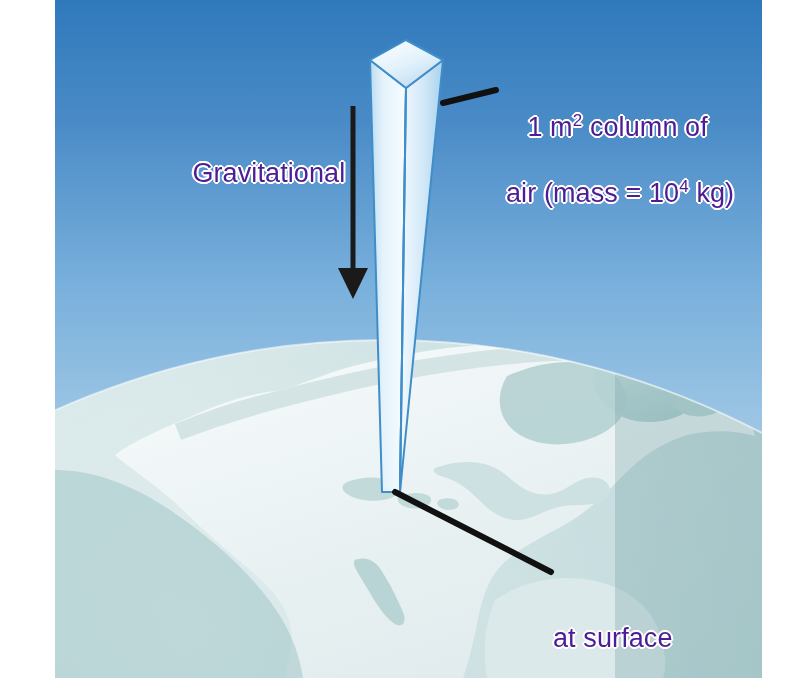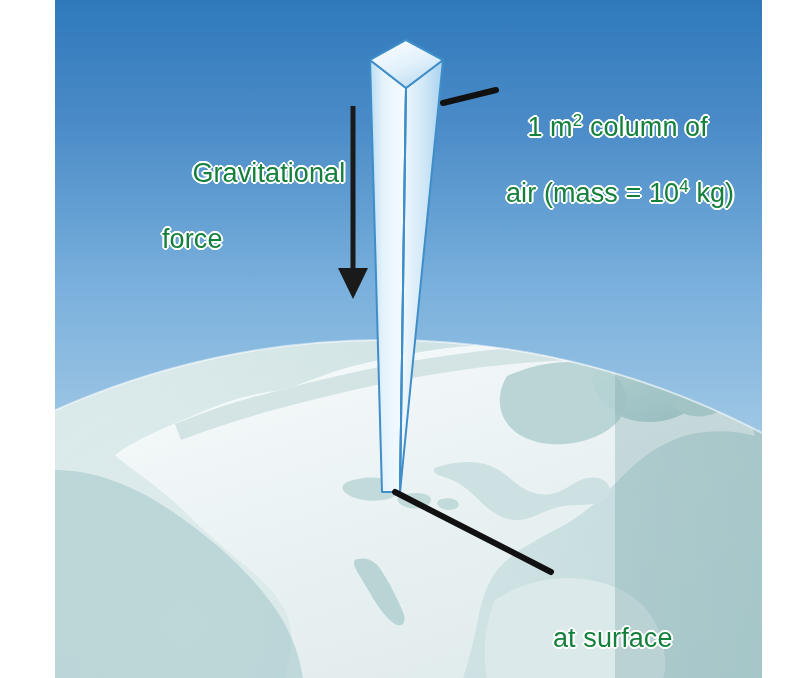--- a/index.html
+++ b/index.html
@@ -25,21 +25,21 @@
     height: 678px;
     overflow: hidden;
   }
   svg.layer {
     position: absolute;
     left: 0;
     top: 0;
   }
   .lbl {
     position: absolute;
-    color: #15803d;
+    color: #4c1d95;
     font-family: "Liberation Sans", sans-serif;
     font-size: 27px;
     line-height: 33px;
     font-weight: 400;
     letter-spacing: 0.1px;
     white-space: pre;
     text-shadow:
        1.6px 0 0 #ffffff, -1.6px 0 0 #ffffff,
        0 1.6px 0 #ffffff, 0 -1.6px 0 #ffffff,
        1.2px 1.2px 0 #ffffff, -1.2px 1.2px 0 #ffffff,
@@ -48,21 +48,21 @@
        0 2.1px 0 #ffffff, 0 -2.1px 0 #ffffff;
   }
   .lbl sup {
     font-size: 17px;
     vertical-align: super;
     line-height: 0;
   }
   #label-column   { left: 497px; top: 78px;  }
   #label-gravity  { left: 155px; top: 124px; margin-left: 7px; }
   #label-pressure { left: 553px; top: 556px; }
-  .lbl .ln2 { display: block; }
+  .lbl .ln2 { display: block; text-align: right; }
   #label-column .ln2   { padding-left: 9px; }
   #label-pressure .ln2 { padding-left: 0px; }
 </style>
 </head>
 <body>
 
 <div id="figure">
 
   <div id="scene">
 
@@ -268,20 +268,19 @@
 
   </div>
 
   <div class="lbl" id="label-column">
     <span class="ln1"><span>1 m</span><sup>2</sup><span> column of</span></span>
     <span class="ln2"><span>air (mass = 10</span><sup>4</sup><span> kg)</span></span>
   </div>
 
   <div class="lbl" id="label-gravity">
     <span class="ln1">Gravitational</span>
-    <span class="ln2">force</span>
   </div>
 
   <div class="lbl" id="label-pressure">
     <span class="ln2">at surface</span>
   </div>
 
 </div>
 
 </body></html>

